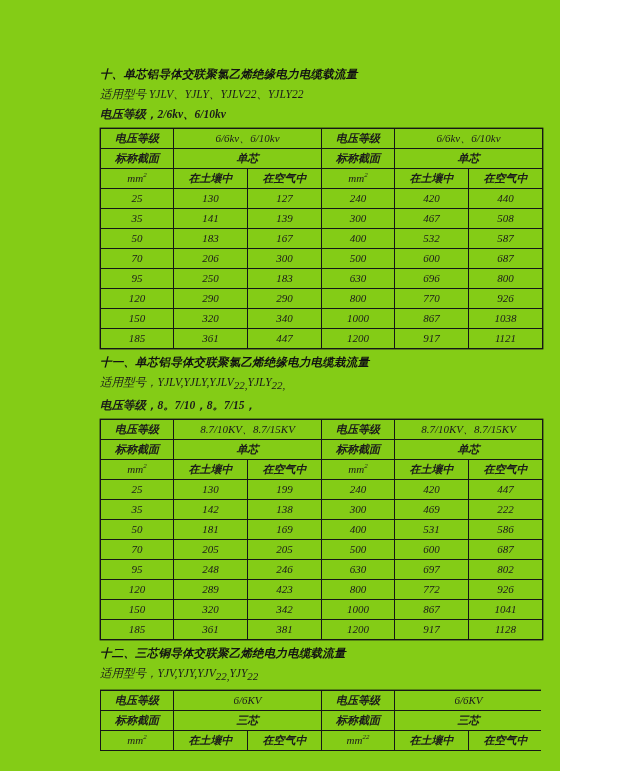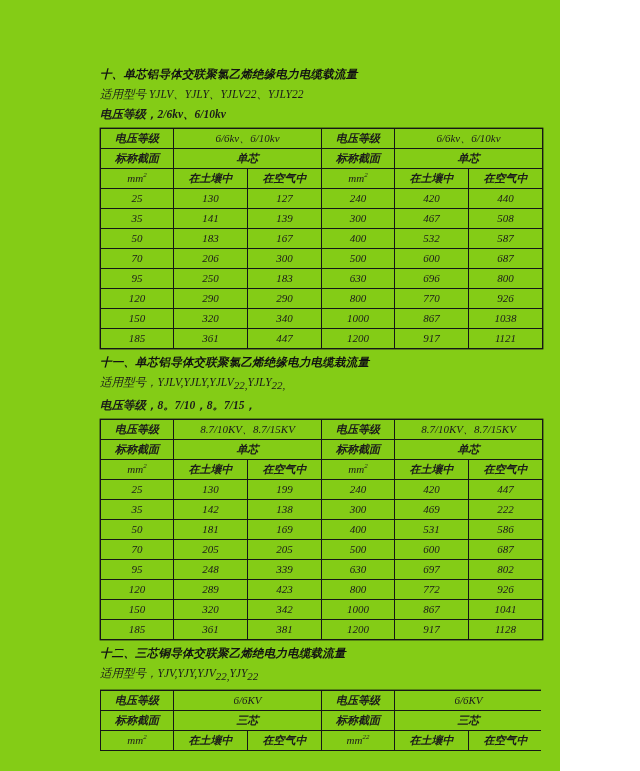--- a/index.html
+++ b/index.html
@@ -268,21 +268,21 @@
               <td class="data">70</td>
               <td class="data">205</td>
               <td class="data">205</td>
               <td class="data">500</td>
               <td class="data">600</td>
               <td class="data">687</td>
             </tr>
           <tr>
               <td class="data">95</td>
               <td class="data">248</td>
-              <td class="data">339</td>
+              <td class="data">246</td>
               <td class="data">630</td>
               <td class="data">697</td>
               <td class="data">802</td>
             </tr>
           <tr>
               <td class="data">120</td>
               <td class="data">289</td>
               <td class="data">423</td>
               <td class="data">800</td>
               <td class="data">772</td>

